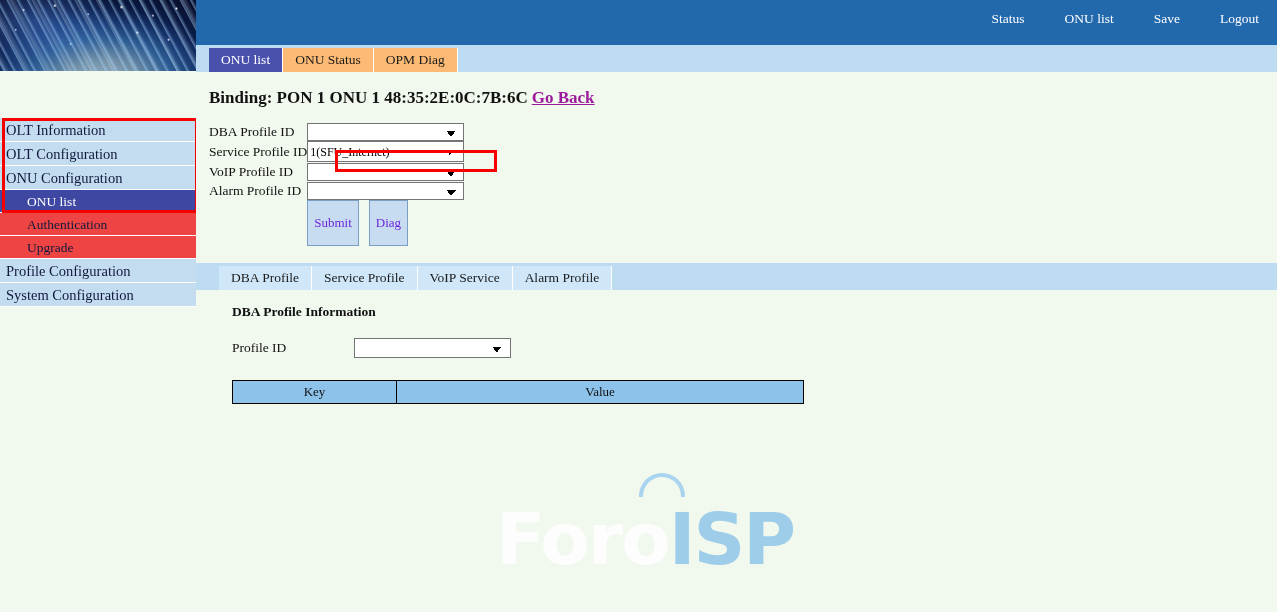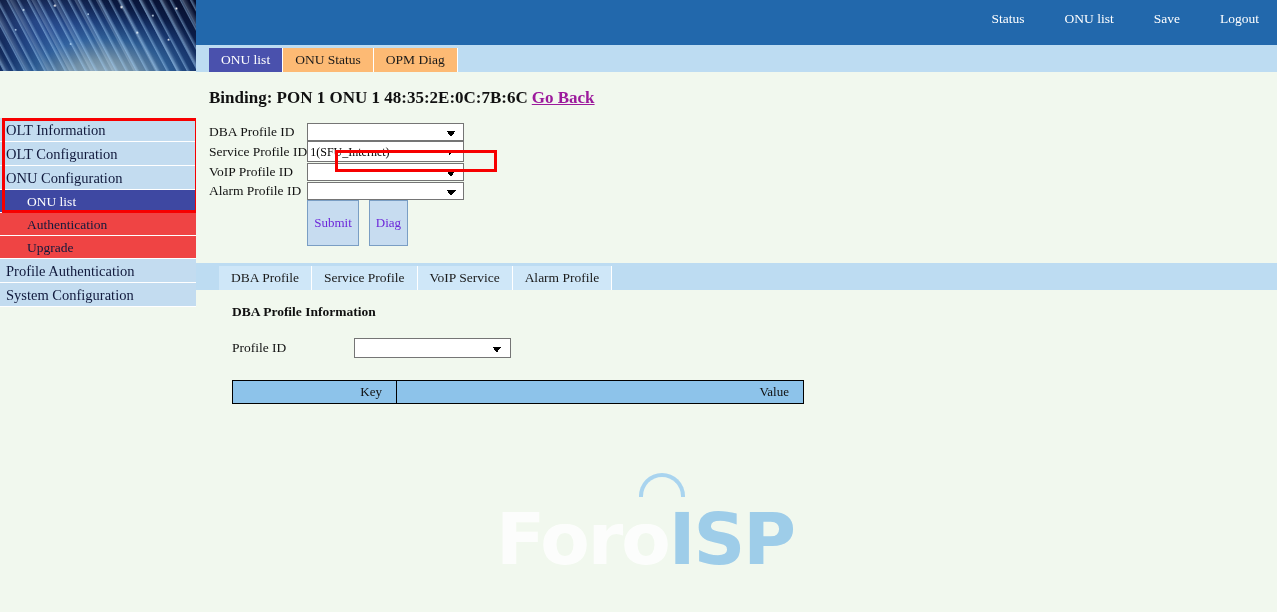--- a/index.html
+++ b/index.html
@@ -221,21 +221,21 @@
     width: 572px;
     border-collapse: collapse;
     border: 1px solid #000000;
   }
   #kv th {
     background: #8dc3ea;
     border: 1px solid #000000;
     font-size: 13px;
     font-weight: normal;
     color: #101010;
-    text-align: right;
+    text-align: center;
     padding: 3px 14px;
     height: 21px;
   }
   #kv th.kcol { width: 164px; }
 
   
   #watermark {
     position: absolute; left: 300px; top: 210px;
     width: 300px; height: 120px;
     pointer-events: none;
@@ -280,21 +280,21 @@
     </div>
   </div>
 
   <div id="sidebar">
     <div class="nav-top">OLT Information</div>
     <div class="nav-top">OLT Configuration</div>
     <div class="nav-top">ONU Configuration</div>
     <div class="nav-sub active">ONU list</div>
     <div class="nav-sub">Authentication</div>
     <div class="nav-sub">Upgrade</div>
-    <div class="nav-top">Profile Authentication</div>
+    <div class="nav-top">Profile Configuration</div>
     <div class="nav-top">System Configuration</div>
   </div>
   <div id="nav-redbox"></div>
 
   <div id="main">
 
     <div class="tabstrip">
       <div class="tab active">ONU list</div>
       <div class="tab">ONU Status</div>
       <div class="tab">OPM Diag</div>

